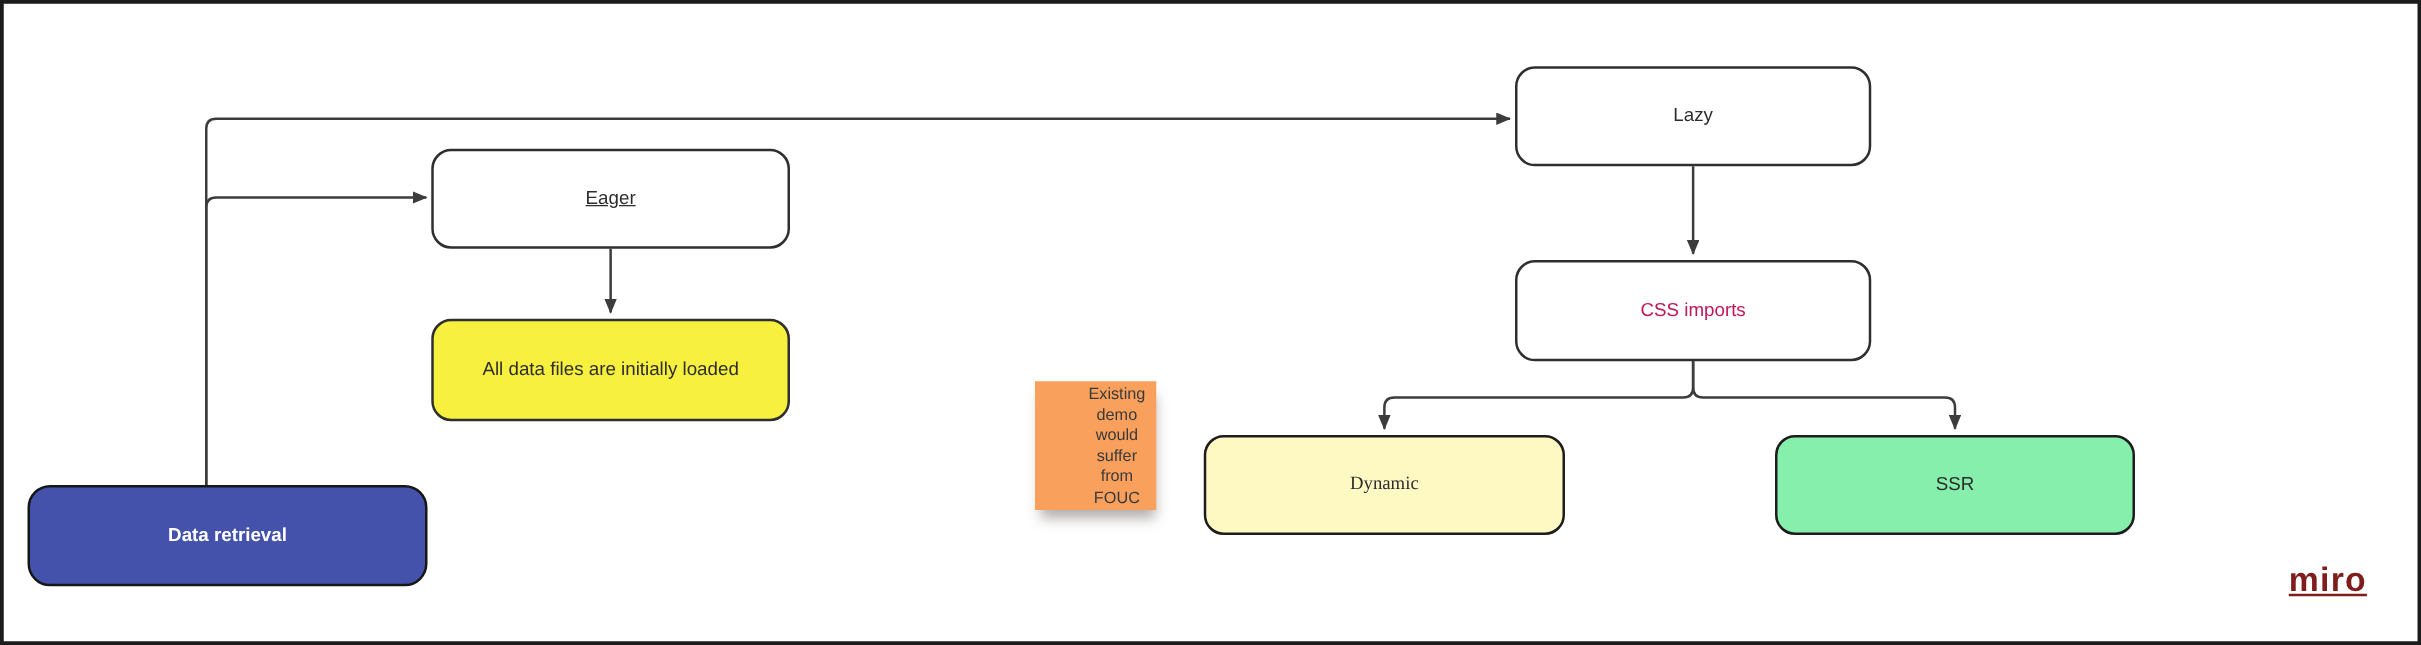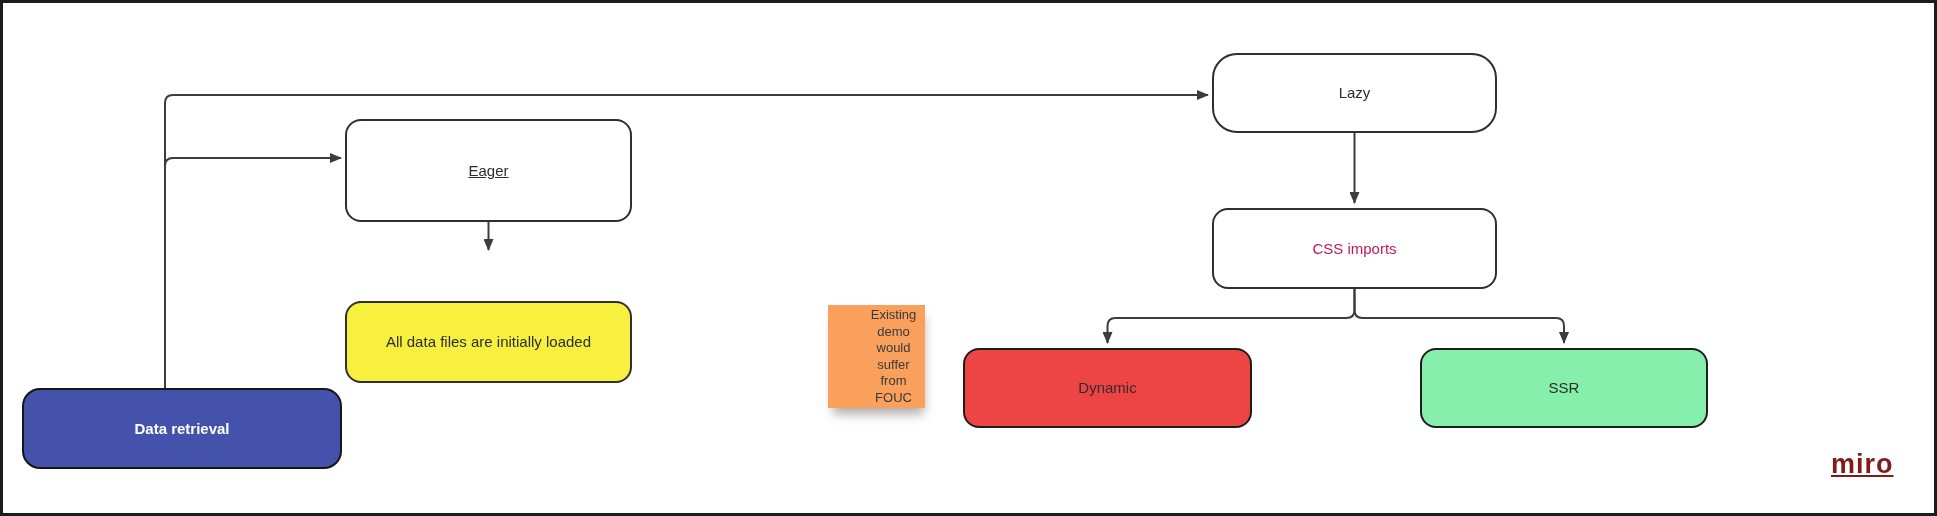--- a/index.html
+++ b/index.html
@@ -15,23 +15,23 @@
   svg.connectors path.edge{stroke:var(--connector,#3c3c3c);stroke-width:2;fill:none;}
   .node{
     position:absolute;z-index:2;box-sizing:border-box;
     display:flex;align-items:center;justify-content:center;
     border:2px solid var(--node-border,#2f2f2f);border-radius:16px;
     font-size:15px;color:#2d2d2d;cursor:pointer;background:#fff;
   }
   .node-label{padding:0 12px;text-align:center;line-height:1.3;}
   .node-data-retrieval{left:22px;top:388px;width:320px;height:81px;border-radius:18px;border-color:#161616;}
   .node-data-retrieval .node-label{font-weight:600;}
-  .node-eager{left:345px;top:119px;width:287px;height:103px;text-decoration:underline;}
-  .node-all-data{left:345px;top:255px;width:287px;height:82px;margin-top:46px;}
-  .node-lazy{left:1212px;top:53px;width:285px;height:80px;border-radius:25px;}
+  .node-eager{left:345px;top:119px;width:287px;height:80px;text-decoration:underline;}
+  .node-all-data{left:345px;top:255px;width:287px;height:82px;}
+  .node-lazy{left:1212px;top:53px;width:285px;height:80px;}
   .node-css-imports{left:1212px;top:208px;width:285px;height:81px;}
   .node-dynamic{left:963px;top:348px;width:289px;height:80px;border-color:#1d1d1d;}
   .node-ssr{left:1420px;top:348px;width:288px;height:80px;border-color:#1d1d1d;}
   .sticky{
     position:absolute;left:828px;top:305px;width:97px;height:103px;z-index:2;
     box-sizing:border-box;display:flex;align-items:center;justify-content:center;
     padding:4px 6px;text-align:center;font-size:13px;line-height:16.5px;color:#3a3a3a;
     box-shadow:2px 9px 10px -3px rgba(80,70,65,0.45);cursor:pointer;
   }
   .watermark{
@@ -72,21 +72,21 @@
   </div>
 
   <div class="node node-lazy" style="background-color: rgb(255, 255, 255); color: rgb(45, 45, 45);">
     <span class="node-label">Lazy</span>
   </div>
 
   <div class="node node-css-imports" style="background-color: rgb(255, 255, 255); color: #be185d;">
     <span class="node-label">CSS imports</span>
   </div>
 
-  <div class="node node-dynamic" style="background-color: #ef4444; color: rgb(45, 45, 45);">
+  <div class="node node-dynamic" style="background-color: #fef9c3; color: rgb(45, 45, 45); font-family: Liberation Serif, serif;">
     <span class="node-label">Dynamic</span>
   </div>
 
   <div class="node node-ssr" style="background-color: #86efac; color: rgb(45, 45, 45);">
     <span class="node-label">SSR</span>
   </div>
 
   <div class="sticky" style="background-color: rgb(248, 160, 92); color: rgb(58, 58, 58); padding-left: 40px;">
     <span>Existing demo would suffer from FOUC</span>
   </div>

